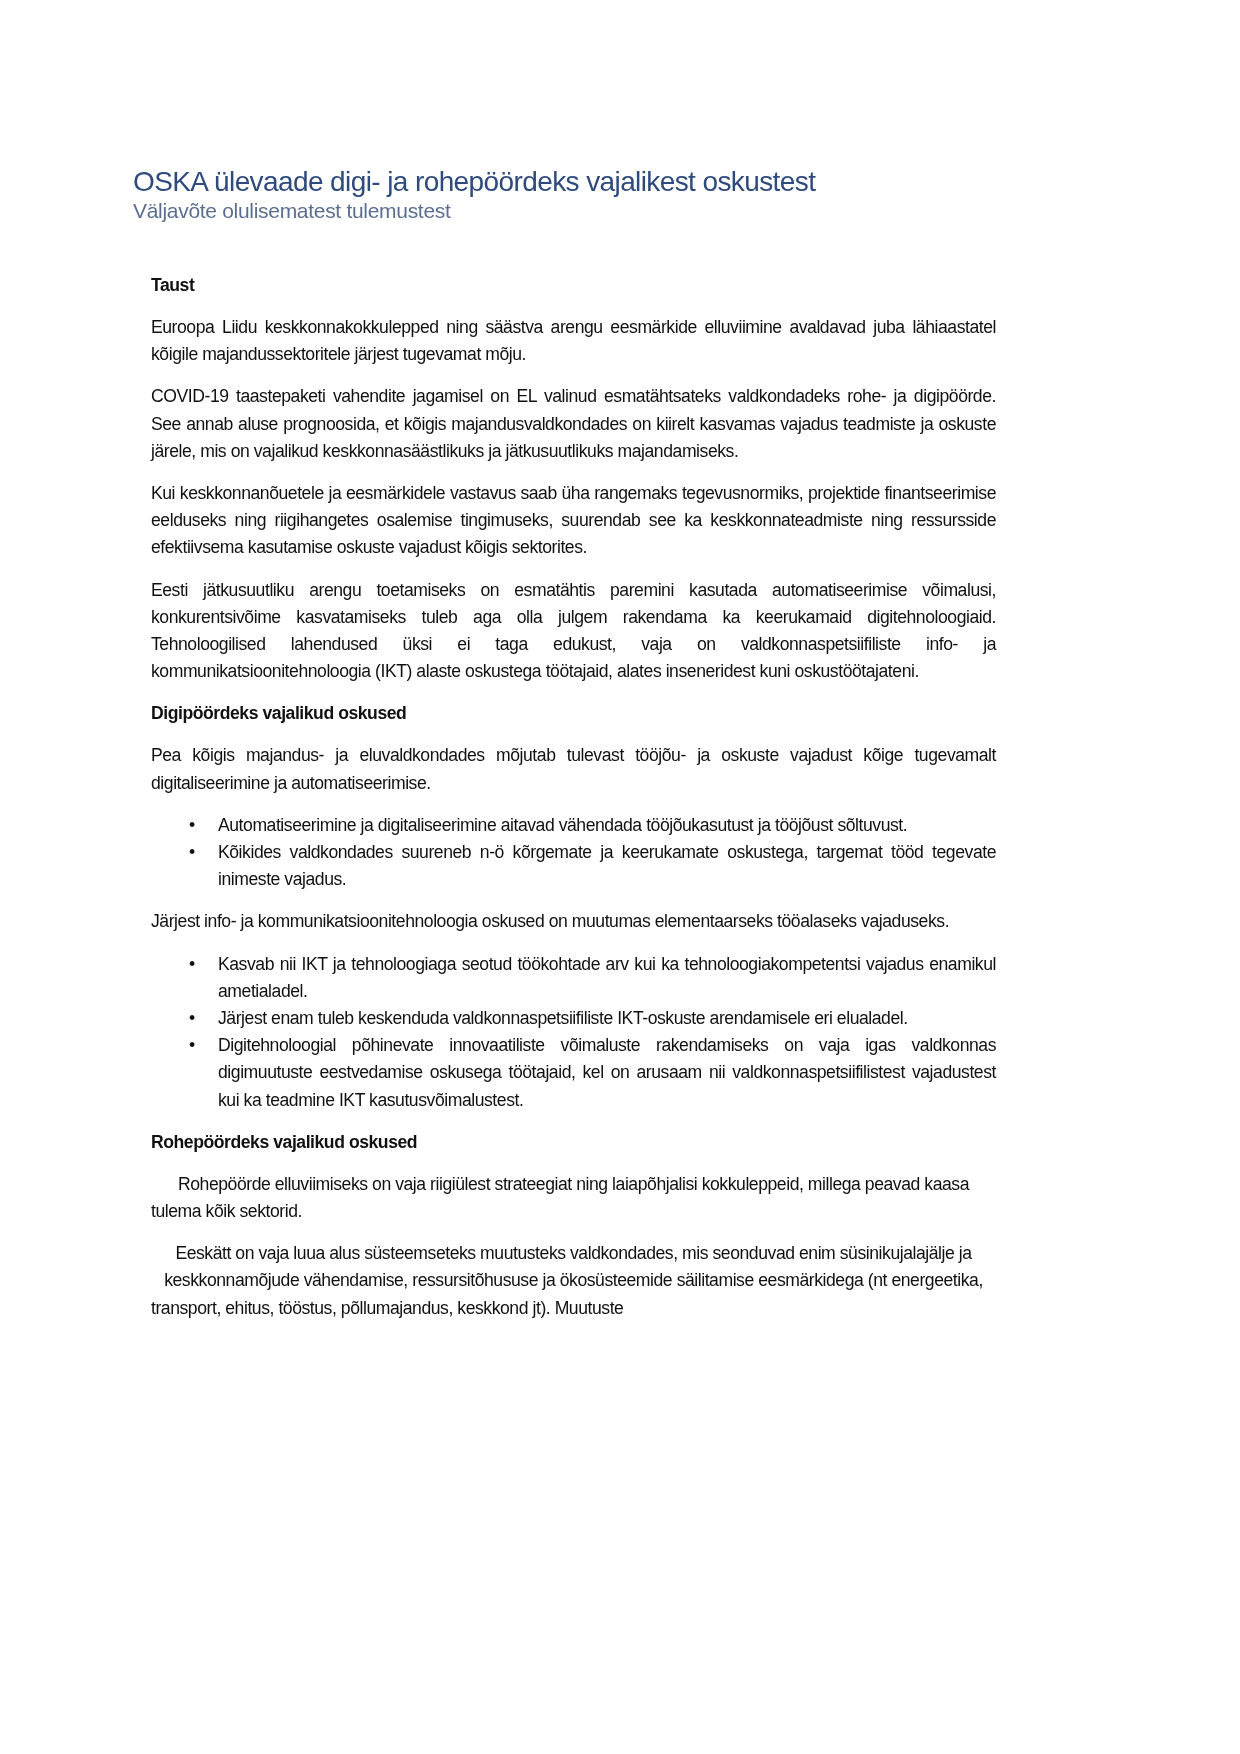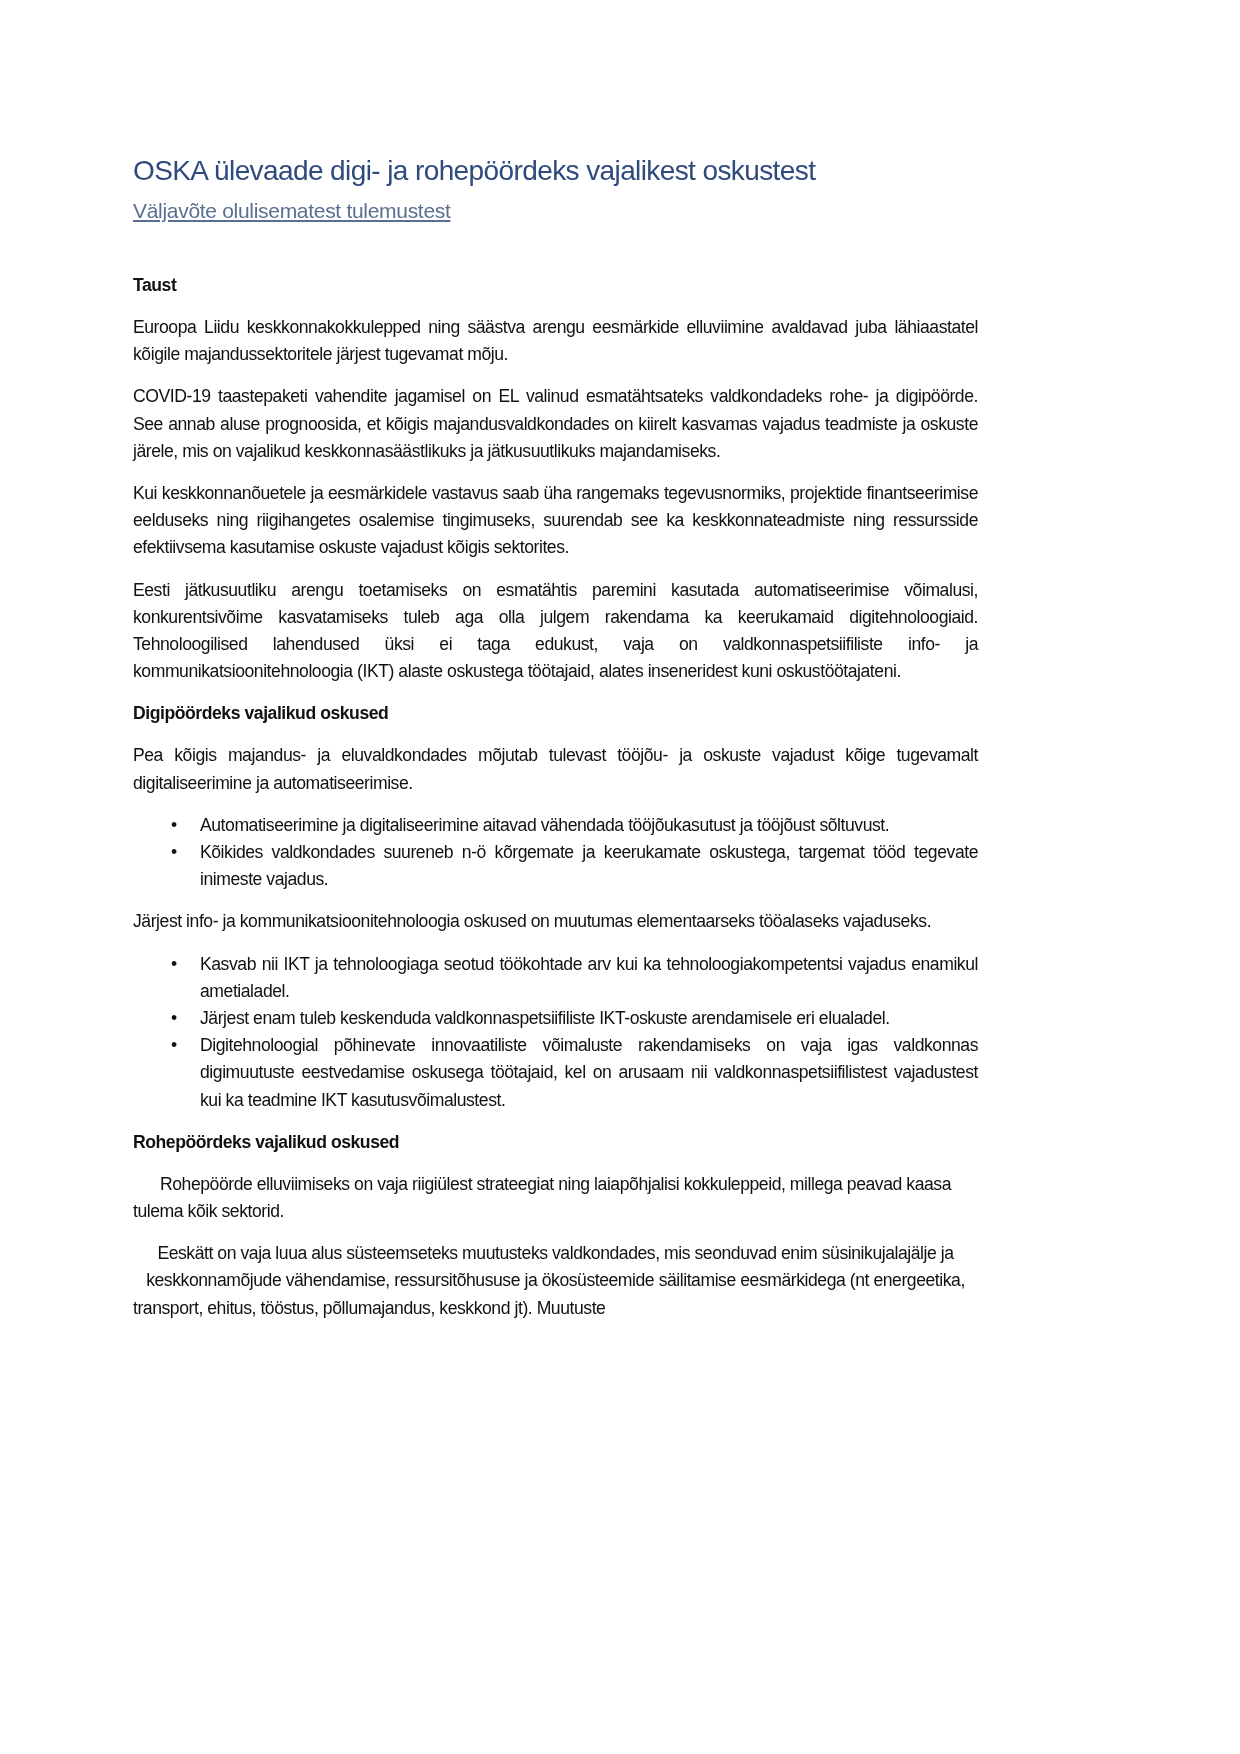--- a/index.html
+++ b/index.html
@@ -16,41 +16,40 @@
     color: #111111;
   }
   .page {
     position: absolute;
     left: 133px;
     top: 0;
     width: 845px;
   }
   .title {
     position: absolute;
-    top: 155px;
+    top: 166px;
     left: 0;
     font-size: 28px;
     color: #2f4a7c;
     white-space: nowrap;
     letter-spacing: -0.6px;
   }
   .subtitle {
     position: absolute;
     top: 199px;
     left: 0;
     font-size: 21px;
     color: #5a6f8f;
     white-space: nowrap;
     letter-spacing: -0.3px;
-    text-decoration: underline;
   }
   .body {
     position: absolute;
     top: 272px;
-    left: 0;
+    left: 18px;
     width: 845px;
     font-size: 17.6px;
     line-height: 27.2px;
     letter-spacing: -0.45px;
   }
   .h {
     font-weight: bold;
     margin: 0 0 15px 0;
     height: 27px;
   }

